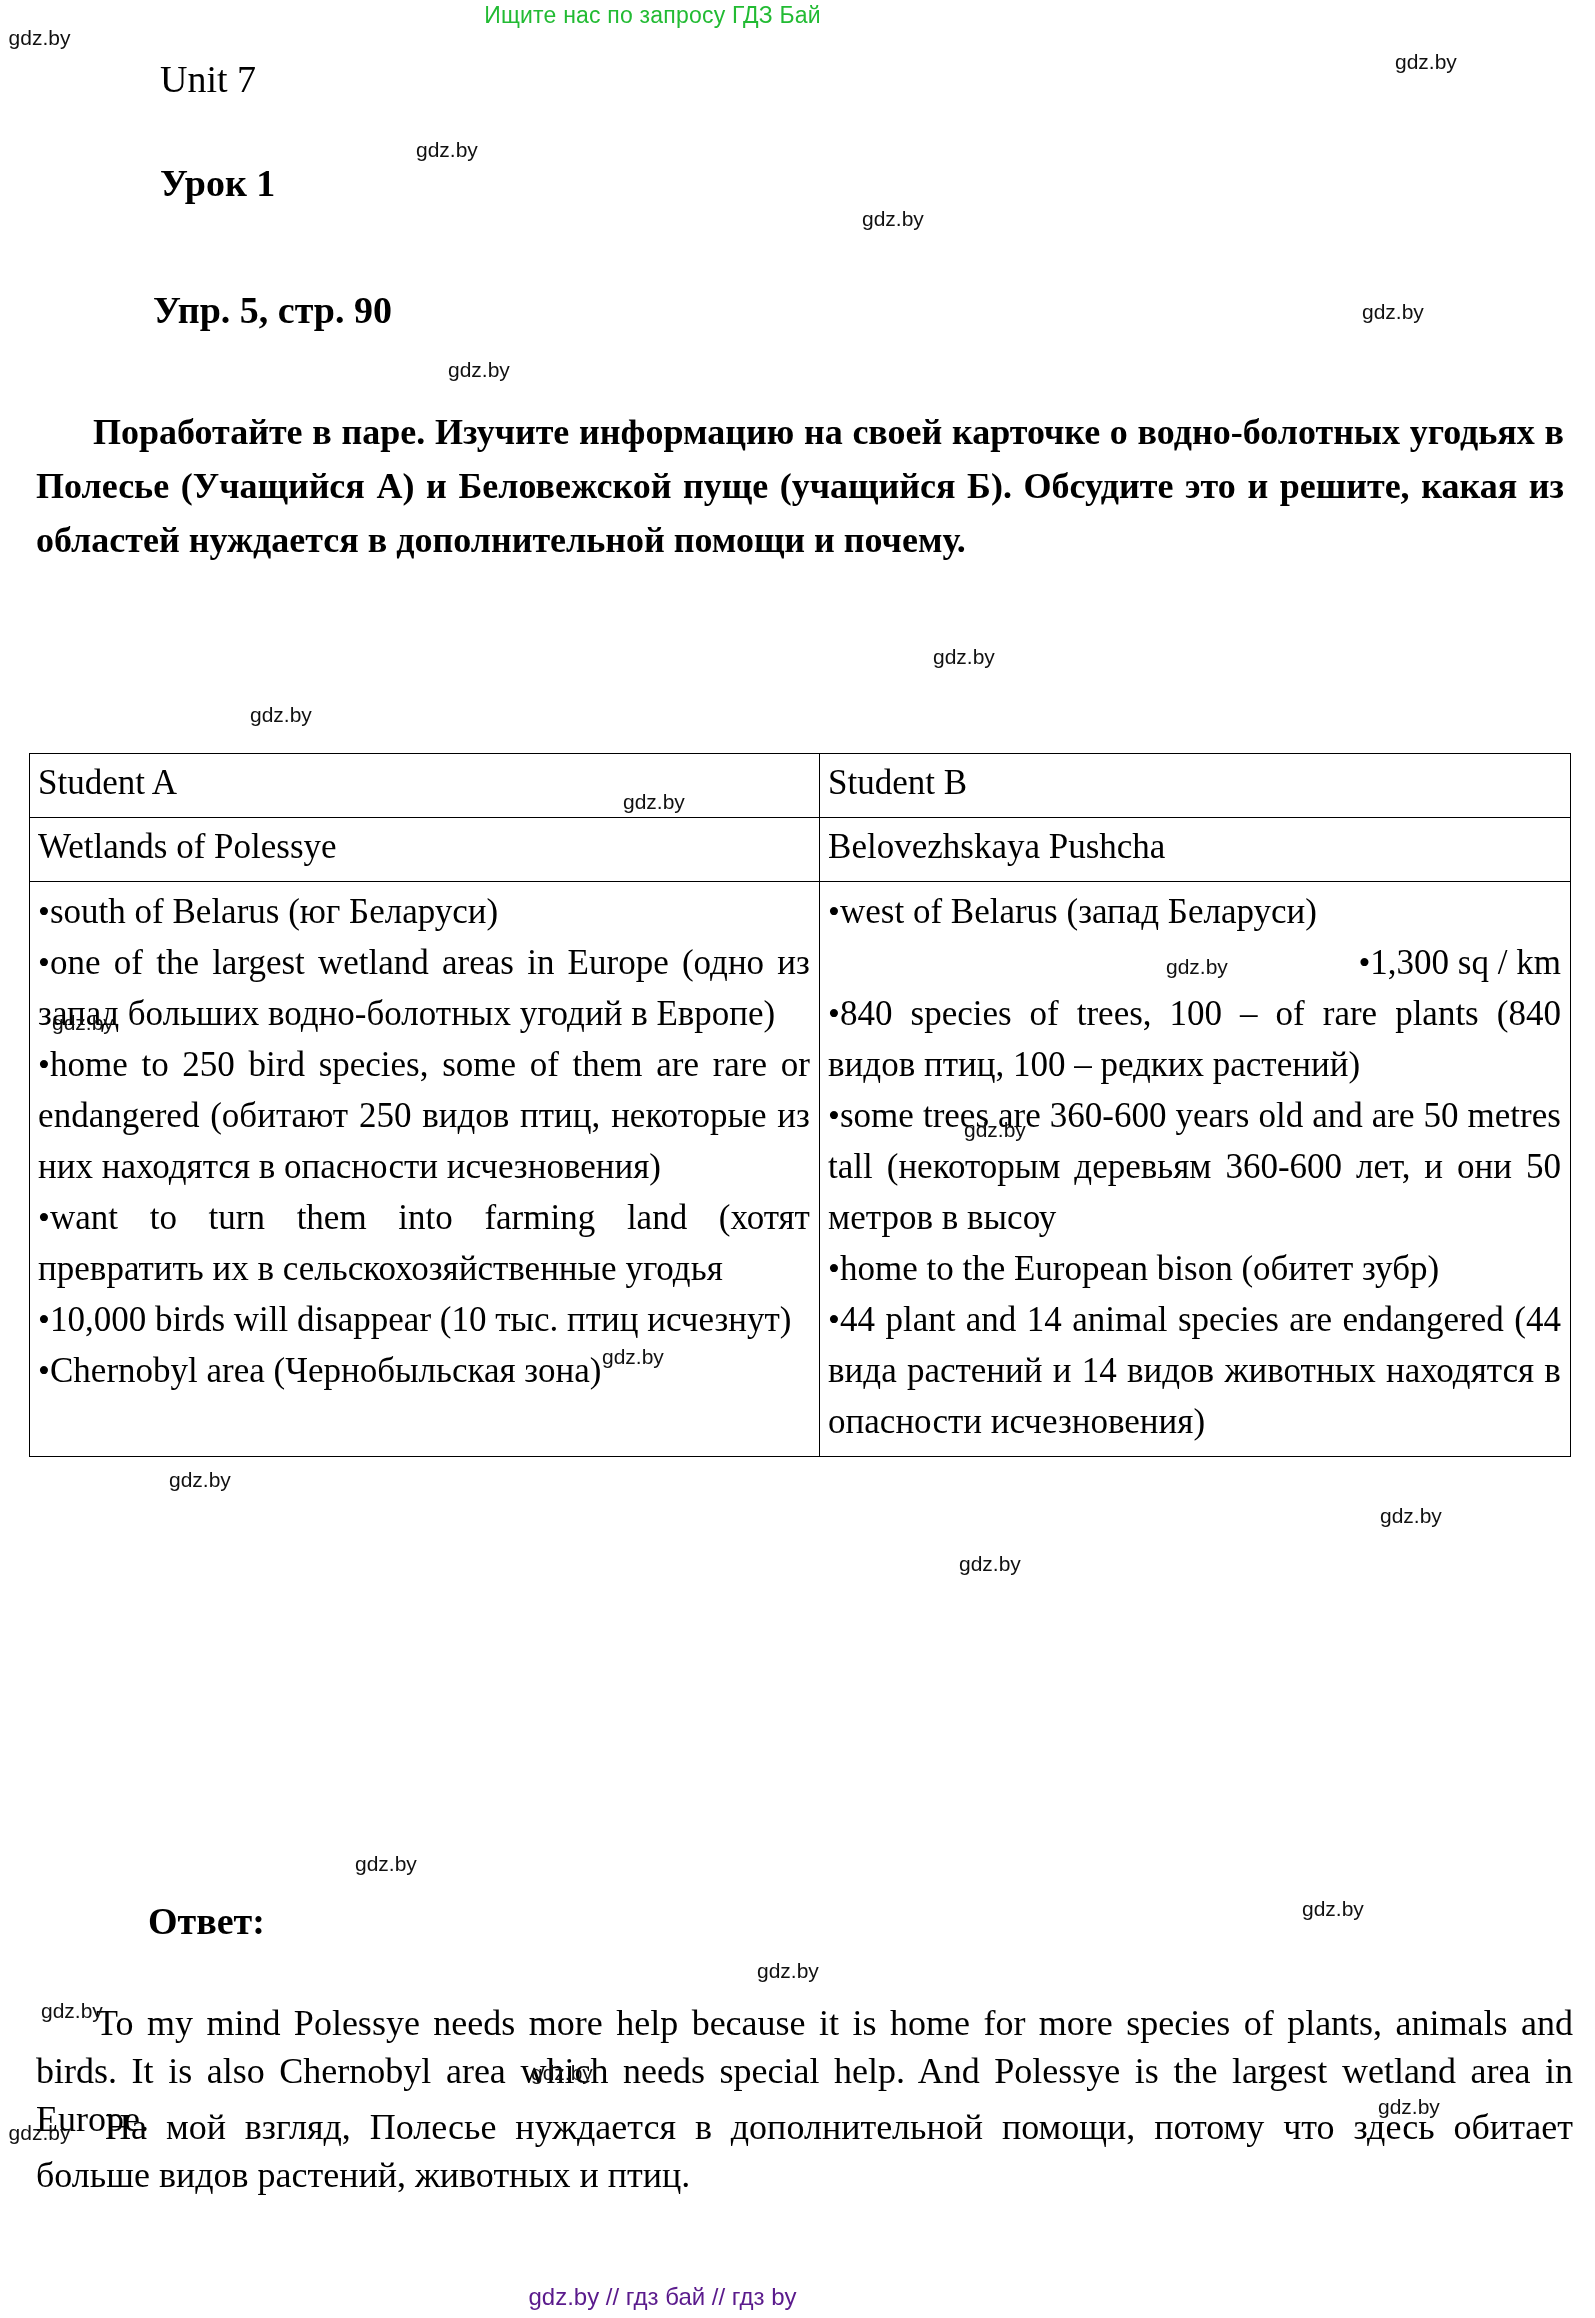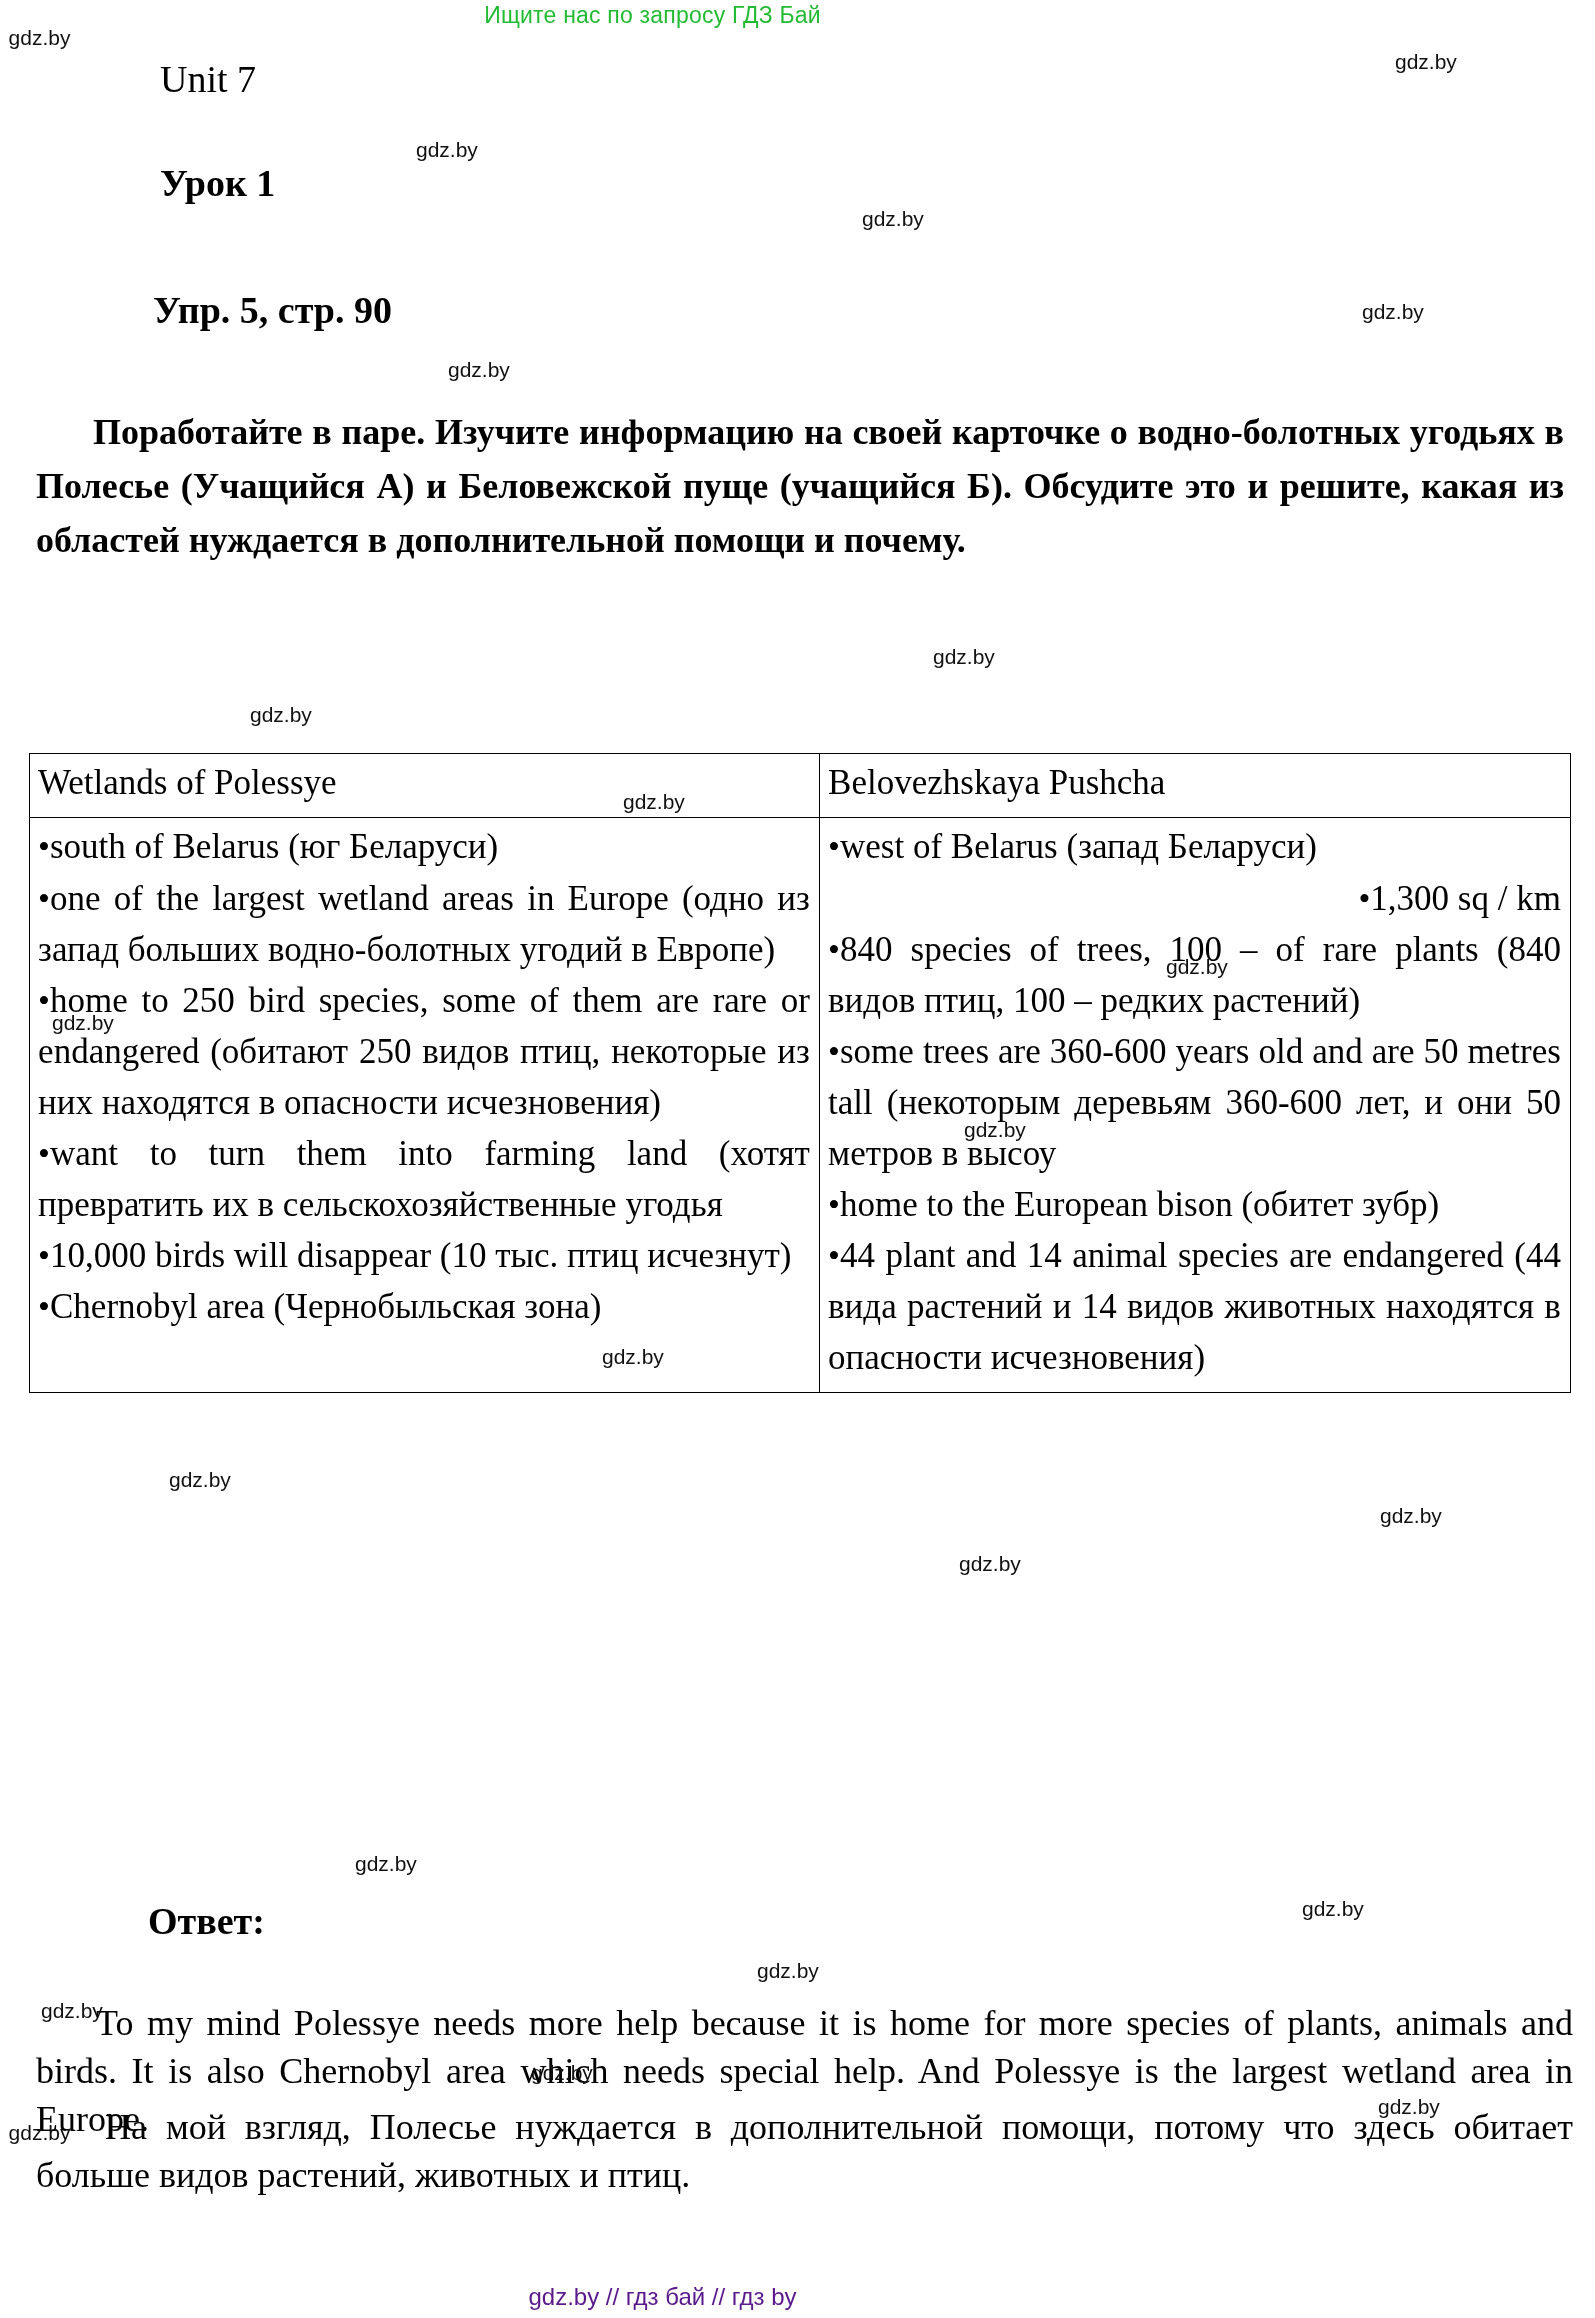--- a/index.html
+++ b/index.html
@@ -179,20 +179,24 @@
   <div class="heading-lesson">Урок 1</div>
 
   <div class="heading-exercise">Упр. 5, стр. 90</div>
 
   <div class="task-text">
     <span>Поработайте в паре. Изучите информацию на своей карточке о водно-болотных угодьях в Полесье (Учащийся А) и Беловежской пуще (учащийся Б). Обсудите это и решите, какая из областей нуждается в дополнительной помощи и почему.</span>
   </div>
 
   <table class="info-table">
     <tbody>
+        <tr>
+      <td class="col-a head">Student A</td>
+      <td class="col-b head">Student B</td>
+    </tr>
     <tr>
       <td class="col-a head">Wetlands of Polessye</td>
       <td class="col-b head">Belovezhskaya Pushcha</td>
     </tr>
     <tr>
       <td class="col-a">
         <ul>
           <li>south of Belarus (юг Беларуси)</li>
           <li>one of the largest wetland areas in Europe (одно из запад больших водно-болотных угодий в Европе)</li>
           <li>home to 250 bird species, some of them are rare or endangered (обитают 250 видов птиц, некоторые из них находятся в опасности исчезновения)</li>

